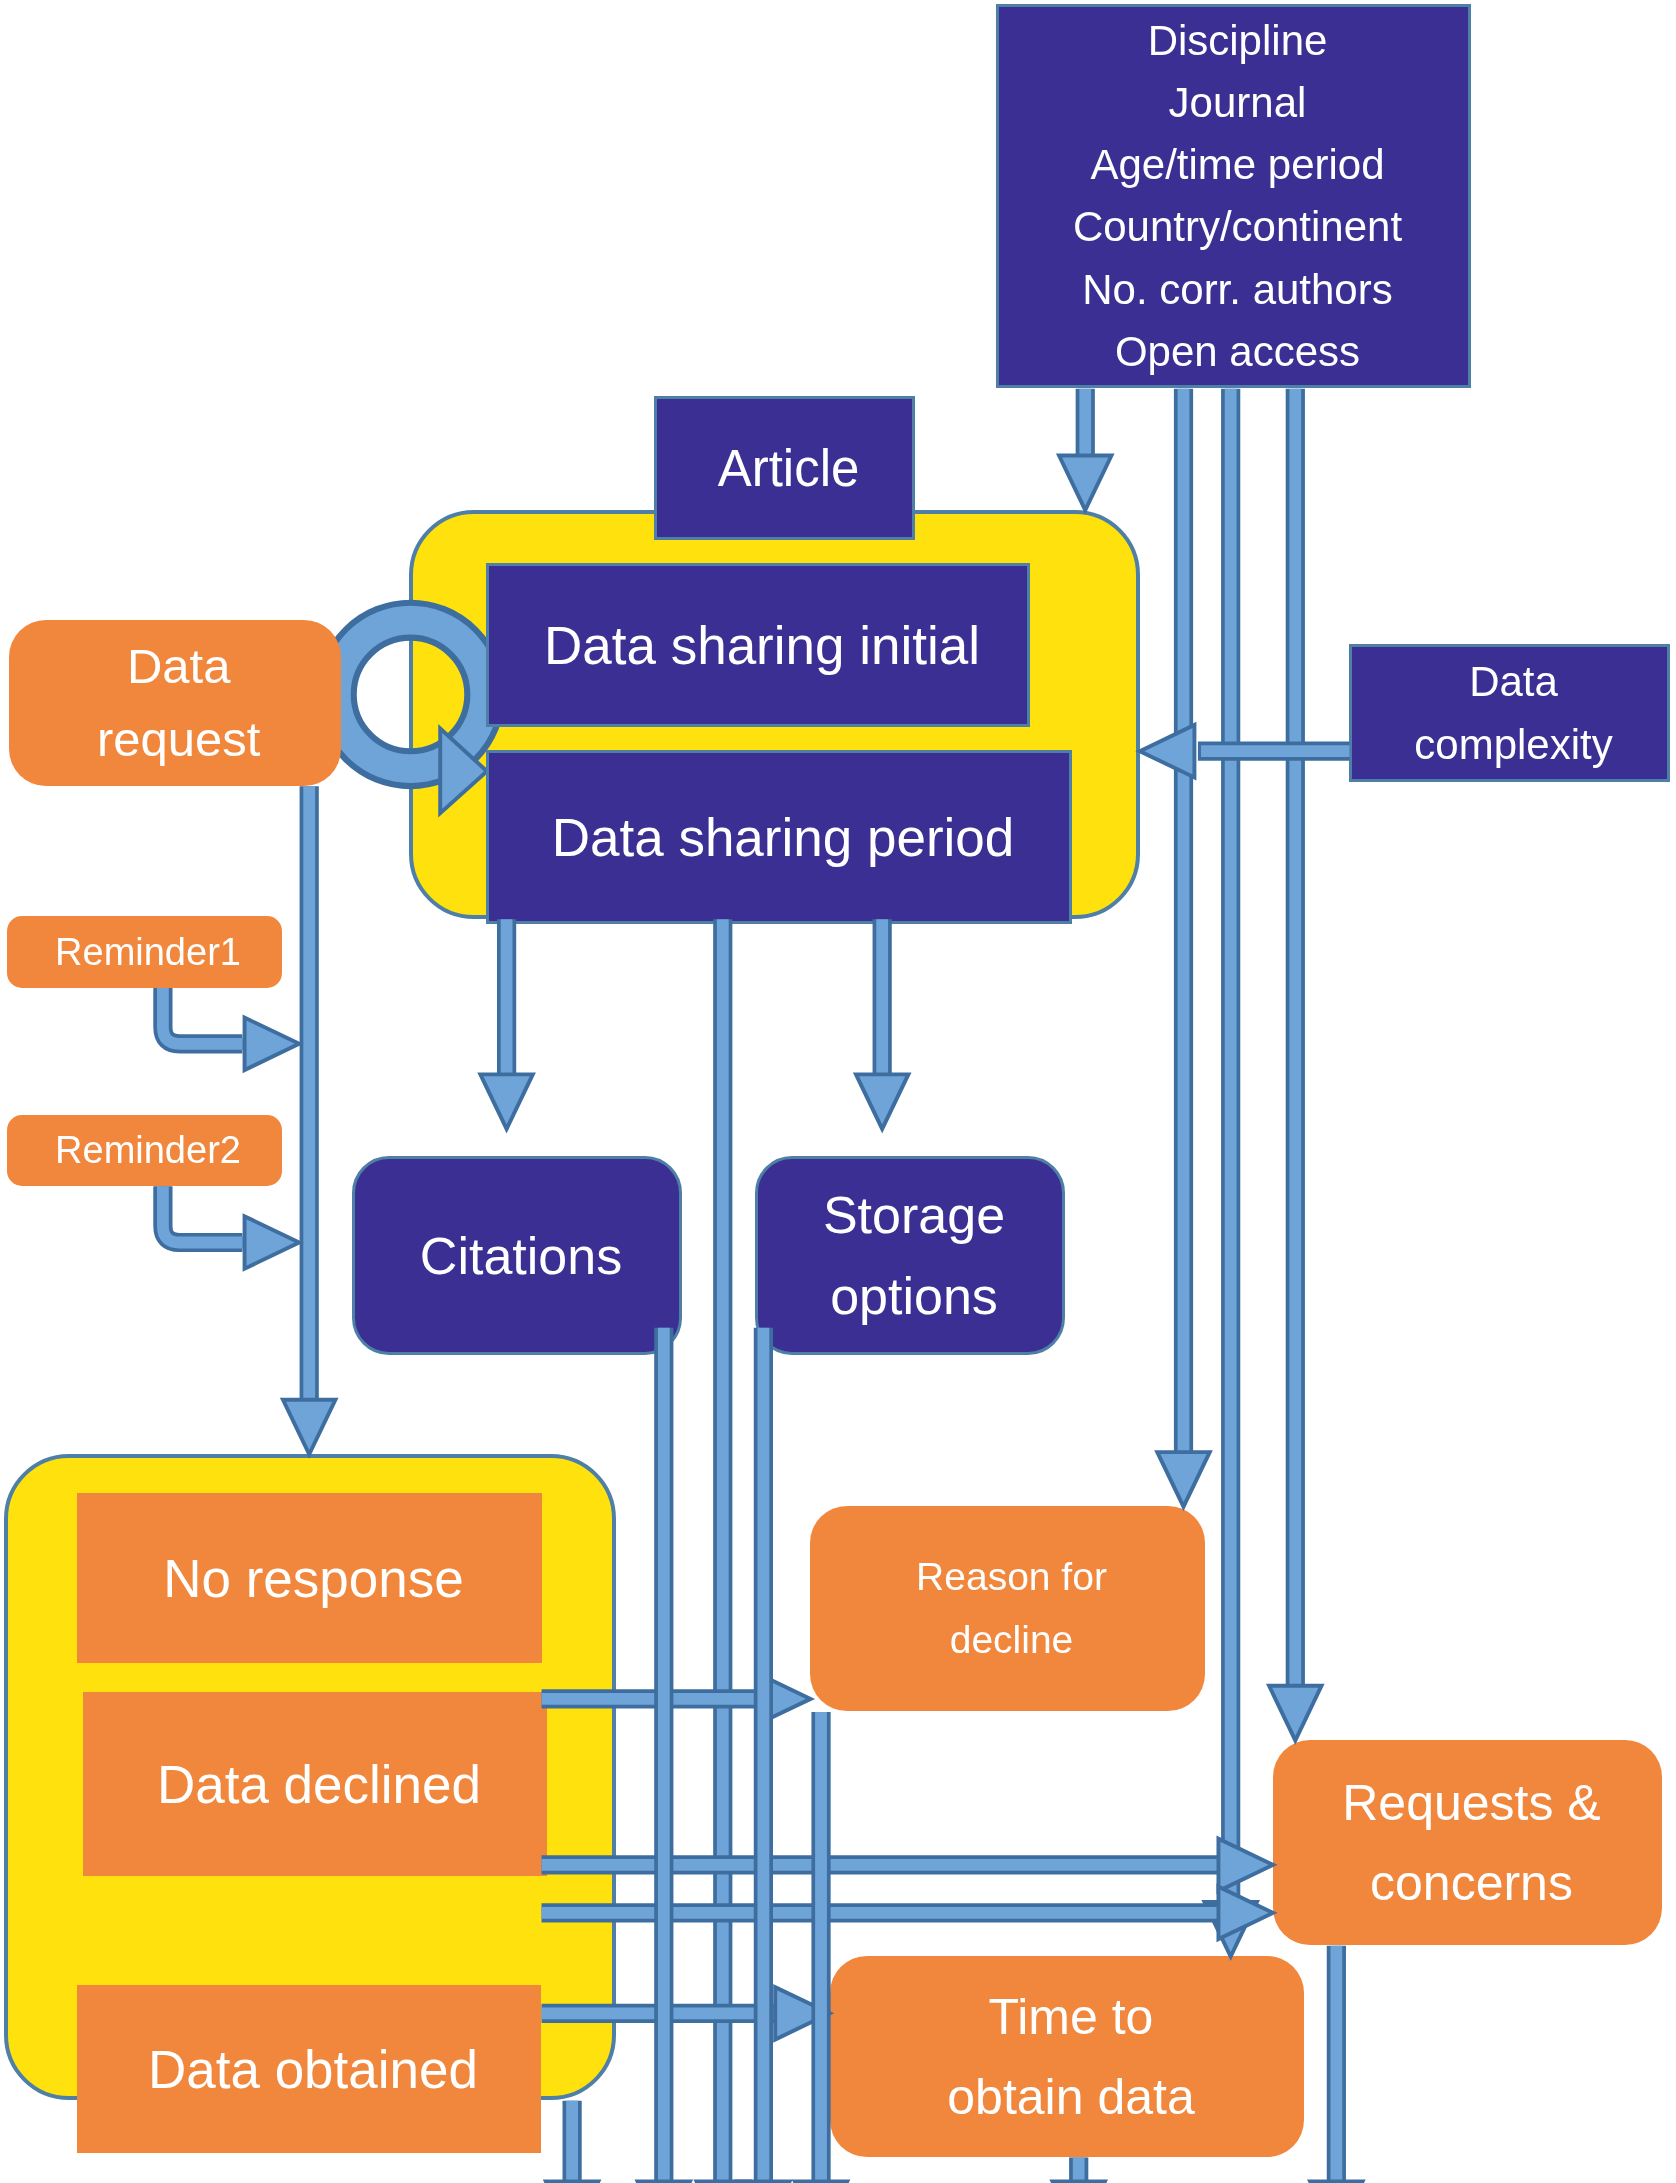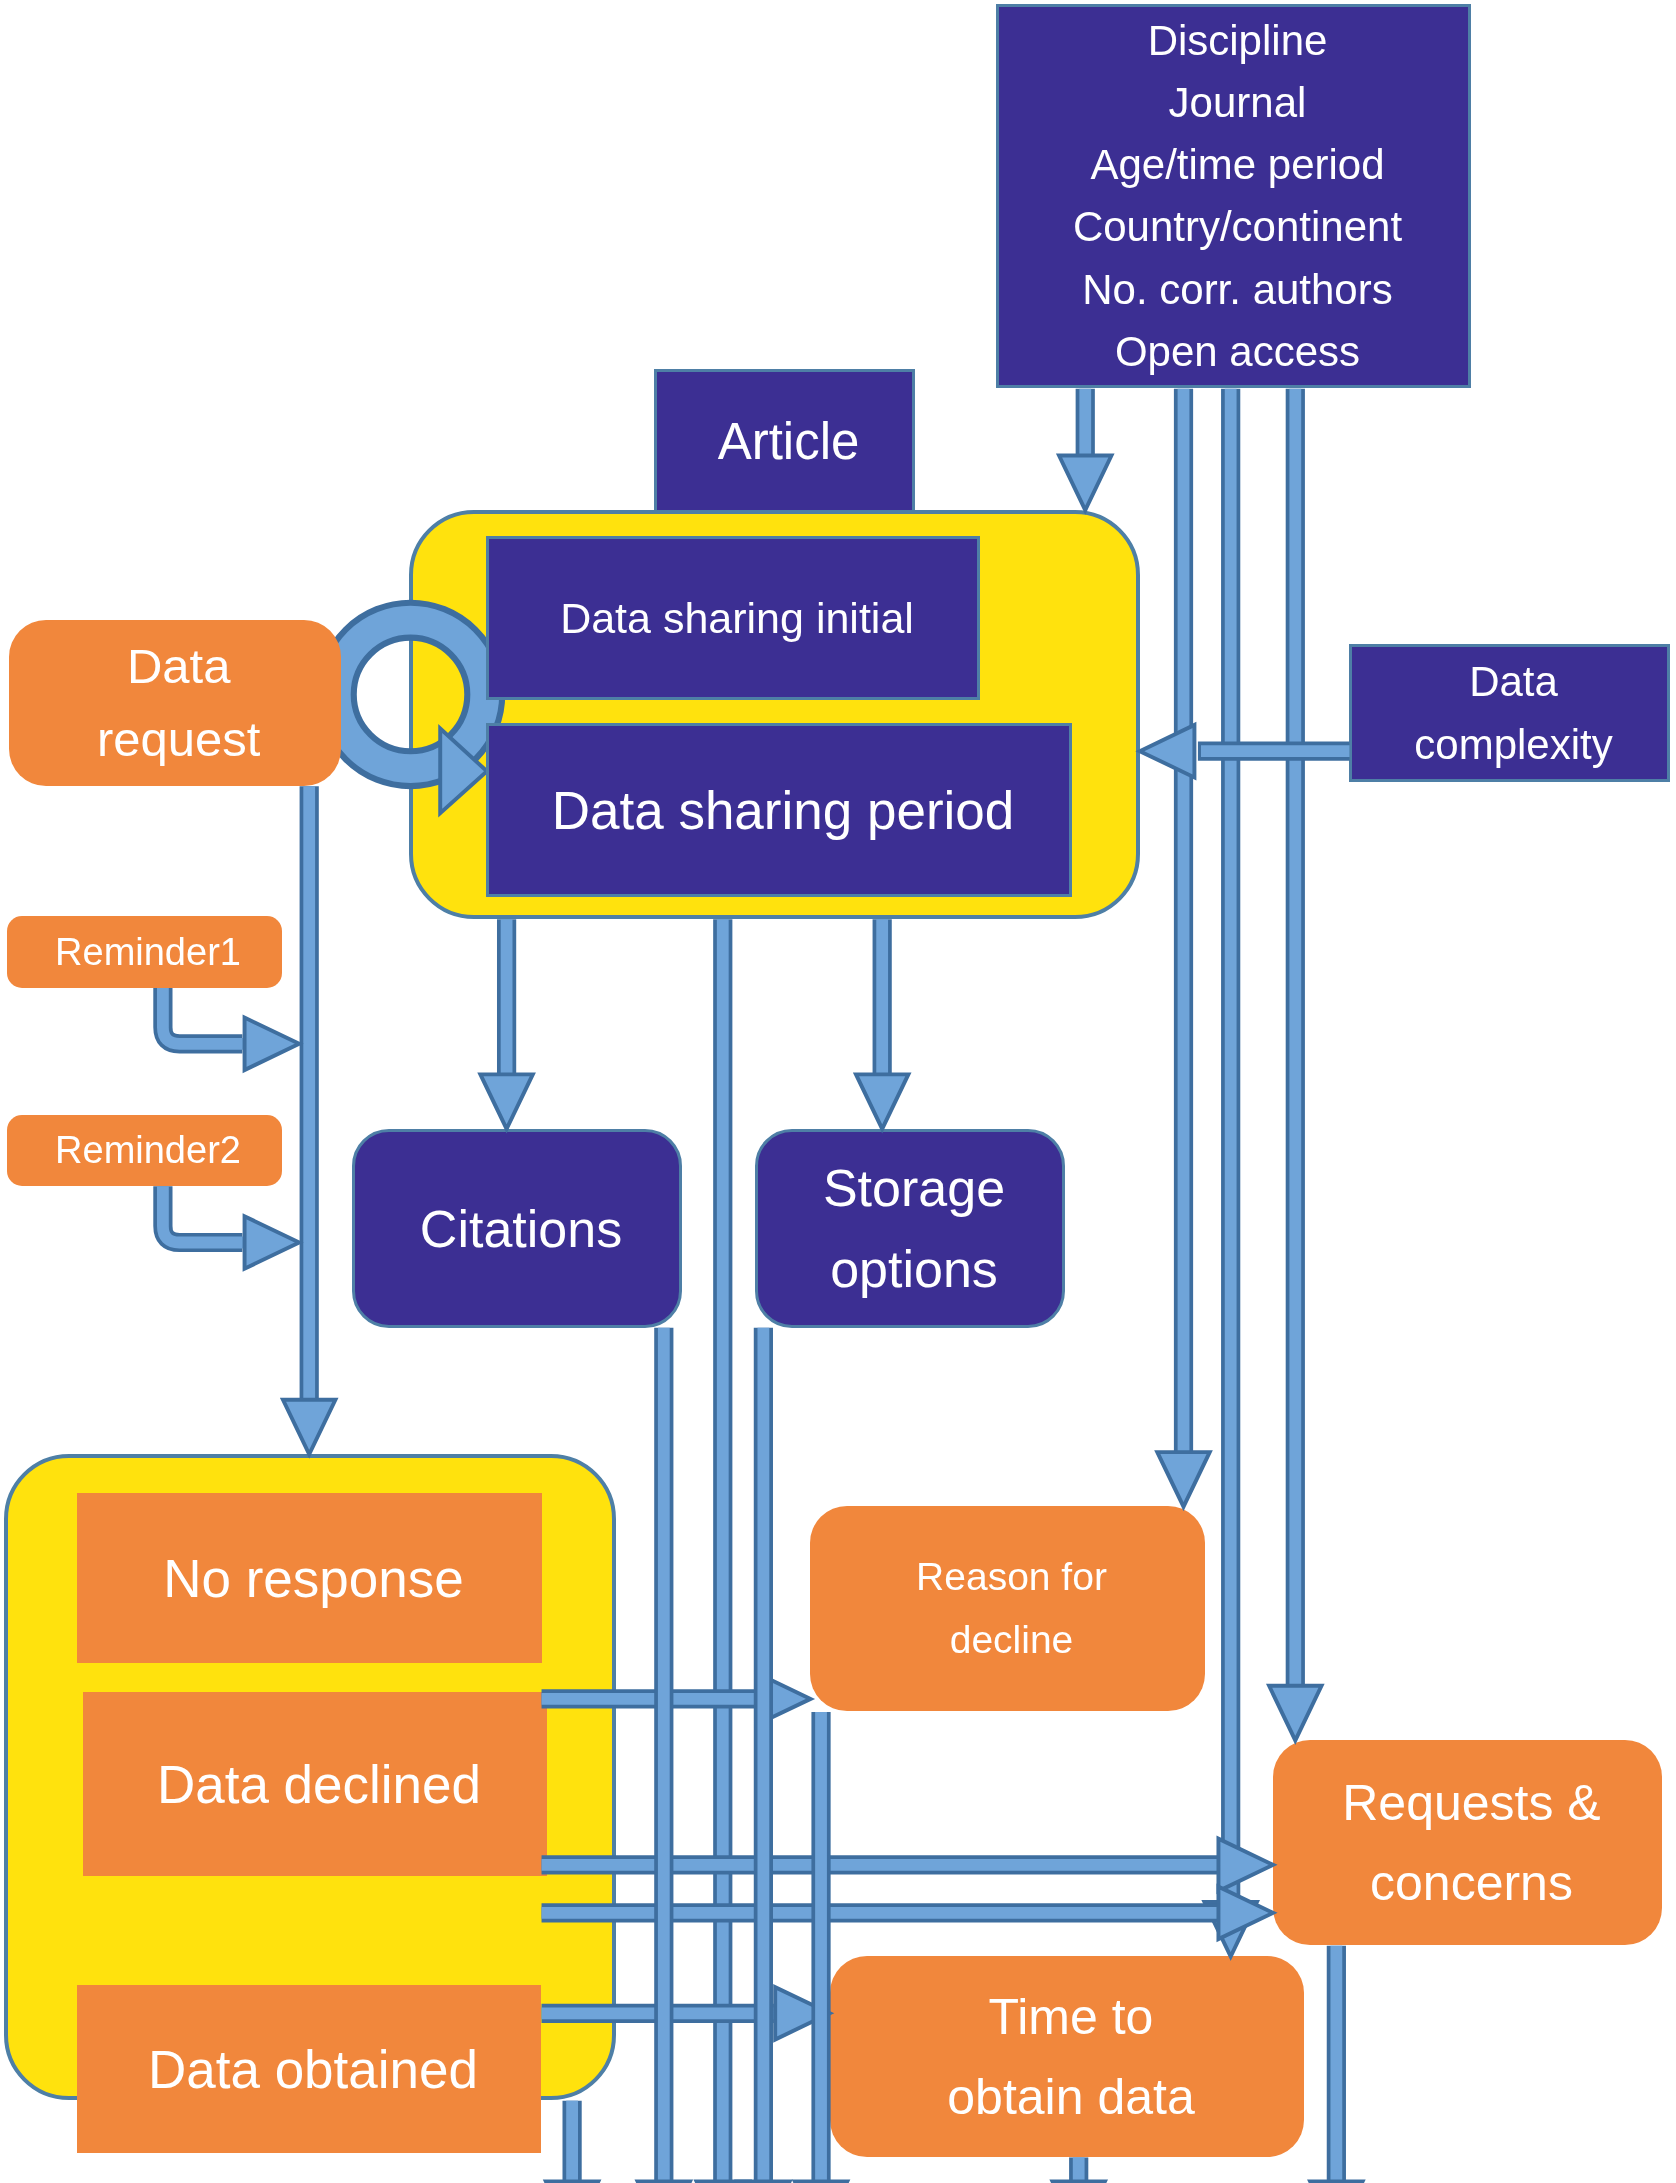--- a/index.html
+++ b/index.html
@@ -9,21 +9,21 @@
   }
   html,body{margin:0;padding:0;background:var(--bg);}
   #canvas{
     position:relative; width:1677px; height:2461px; background:var(--bg);
     font-family:"Liberation Sans", sans-serif; overflow:hidden;
   }
   .node{
     position:absolute; display:flex; align-items:center; justify-content:center;
     text-align:center; color:var(--text); white-space:pre-line; box-sizing:border-box;padding-left:8px;
   }
-  .indigo{background:var(--indigo); border:3.9px solid var(--box-border);}
+  .indigo{background:var(--indigo); border:3.9px solid var(--box-border);margin-top:27px;}
   .indigo-plain{background:var(--indigo); border:3.9px solid var(--box-border);}
   .orange{background:var(--orange); border:none;}
   .yellowbox{position:absolute; background:var(--yellow); border:4.4px solid var(--box-border); box-sizing:border-box;}
   .r-lg{border-radius:65px;}
   .r-md{border-radius:37px;}
   .r-sm{border-radius:15px;text-align:center;}
   svg.layer{position:absolute; left:0; top:0; width:1677px; height:2461px; pointer-events:none;}
   .lo{stroke:var(--arrow-border); stroke-width:44; fill:none;}
   .li{stroke:var(--arrow-fill);  stroke-width:27; fill:none;}
   .ah{fill:var(--arrow-fill); stroke:var(--arrow-border); stroke-width:9; stroke-linejoin:miter;}
@@ -52,21 +52,21 @@
 Age/time period
 Country/continent
 No. corr. authors
 Open access</span>
   </div>
 
   <div class="node indigo" style="left:654px; top:369px; width:261px; height:144px; font-size:51px;">
     <span>Article</span>
   </div>
 
-  <div class="node indigo" style="left:486px; top:536px; width:494px; height:164px; font-size:43px;">
+  <div class="node indigo" style="left:486px; top:536px; width:544px; height:164px; font-size:53px;">
     <span>Data sharing initial</span>
   </div>
 
   <div class="node indigo" style="left:486px; top:723px; width:586px; height:174px; font-size:53px;">
     <span>Data sharing period</span>
   </div>
 
   <div class="node orange r-md" style="left:8.7px; top:620px; width:332px; height:166px; font-size:49px; line-height:1.5;">
     <span>Data
 request</span>

